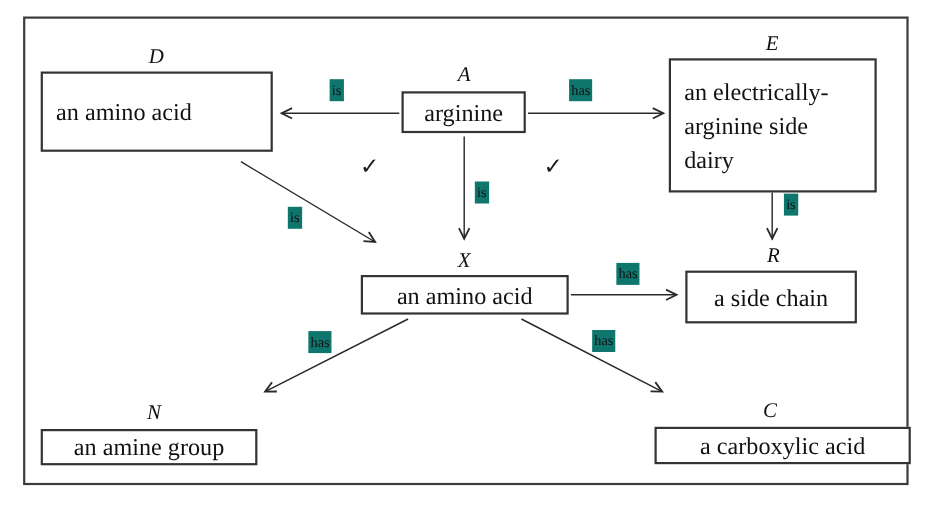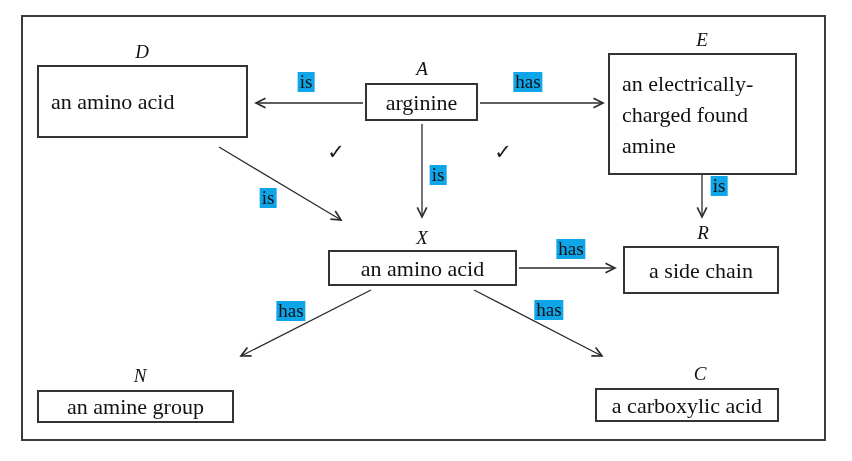--- a/index.html
+++ b/index.html
@@ -40,23 +40,23 @@
     position:absolute;
     width:60px;
     text-align:center;
     font-style:italic;
     font-size:19px;
     line-height:22px;
   }
   .elabel{
     position:absolute;
     transform:translate(-50%,-50%);
-    font-size:19px;
+    font-size:13px;
     line-height:20px;
-    background:#0ea5e9;
+    background:#0f766e;
     padding:0 2px;
   }
   .check{
     position:absolute;
     transform:translate(-50%,-50%);
     font-size:21px;
     color:#1a1a1a;
   }
 </style>
 </head>
@@ -95,37 +95,37 @@
   <div class="box left" style="left:37px;top:65px;width:211px;height:73px;line-height:33px;">
     <span class="ln">an amino acid</span>
   </div>
 
   <div class="box center" style="left:365px;top:83px;width:113px;height:38px;">
     <span class="ln">arginine</span>
   </div>
 
   <div class="box left" style="left:608px;top:53px;width:189px;height:122px;">
     <span class="ln">an electrically-</span>
-    <span class="ln">charged found</span>
-    <span class="ln">amine</span>
+    <span class="ln">arginine side</span>
+    <span class="ln">dairy</span>
   </div>
 
   <div class="box center" style="left:328px;top:250px;width:189px;height:36px;">
     <span class="ln">an amino acid</span>
   </div>
 
   <div class="box center" style="left:623px;top:246px;width:156px;height:48px;">
     <span class="ln">a side chain</span>
   </div>
 
   <div class="box center" style="left:37px;top:390px;width:197px;height:33px;">
     <span class="ln">an amine group</span>
   </div>
 
-  <div class="box center" style="left:595px;top:388px;width:184px;height:34px;">
+  <div class="box center" style="left:595px;top:388px;width:233px;height:34px;">
     <span class="ln">a carboxylic acid</span>
   </div>
 
   <div class="elabel" style="left:306px;top:82px;">is</div>
   <div class="elabel" style="left:528px;top:82px;">has</div>
   <div class="elabel" style="left:438px;top:175px;">is</div>
   <div class="elabel" style="left:268px;top:198px;">is</div>
   <div class="elabel" style="left:719px;top:186px;">is</div>
   <div class="elabel" style="left:571px;top:249px;">has</div>
   <div class="elabel" style="left:291px;top:311px;">has</div>

